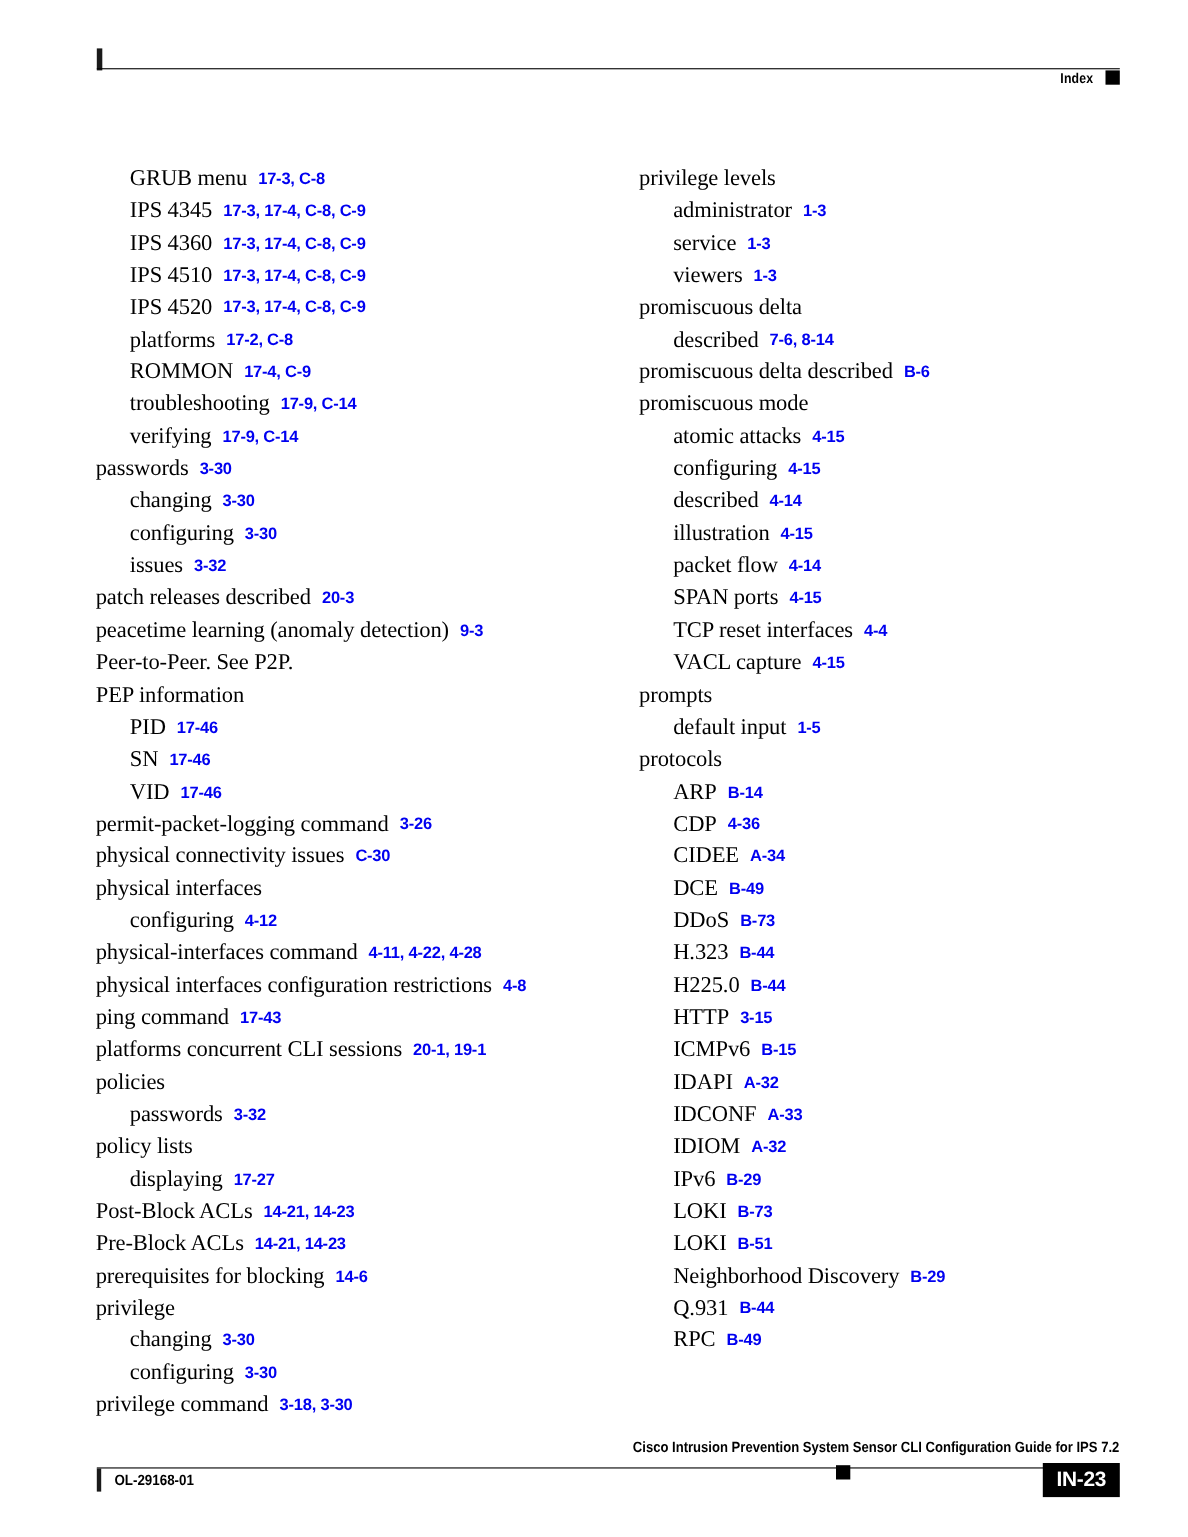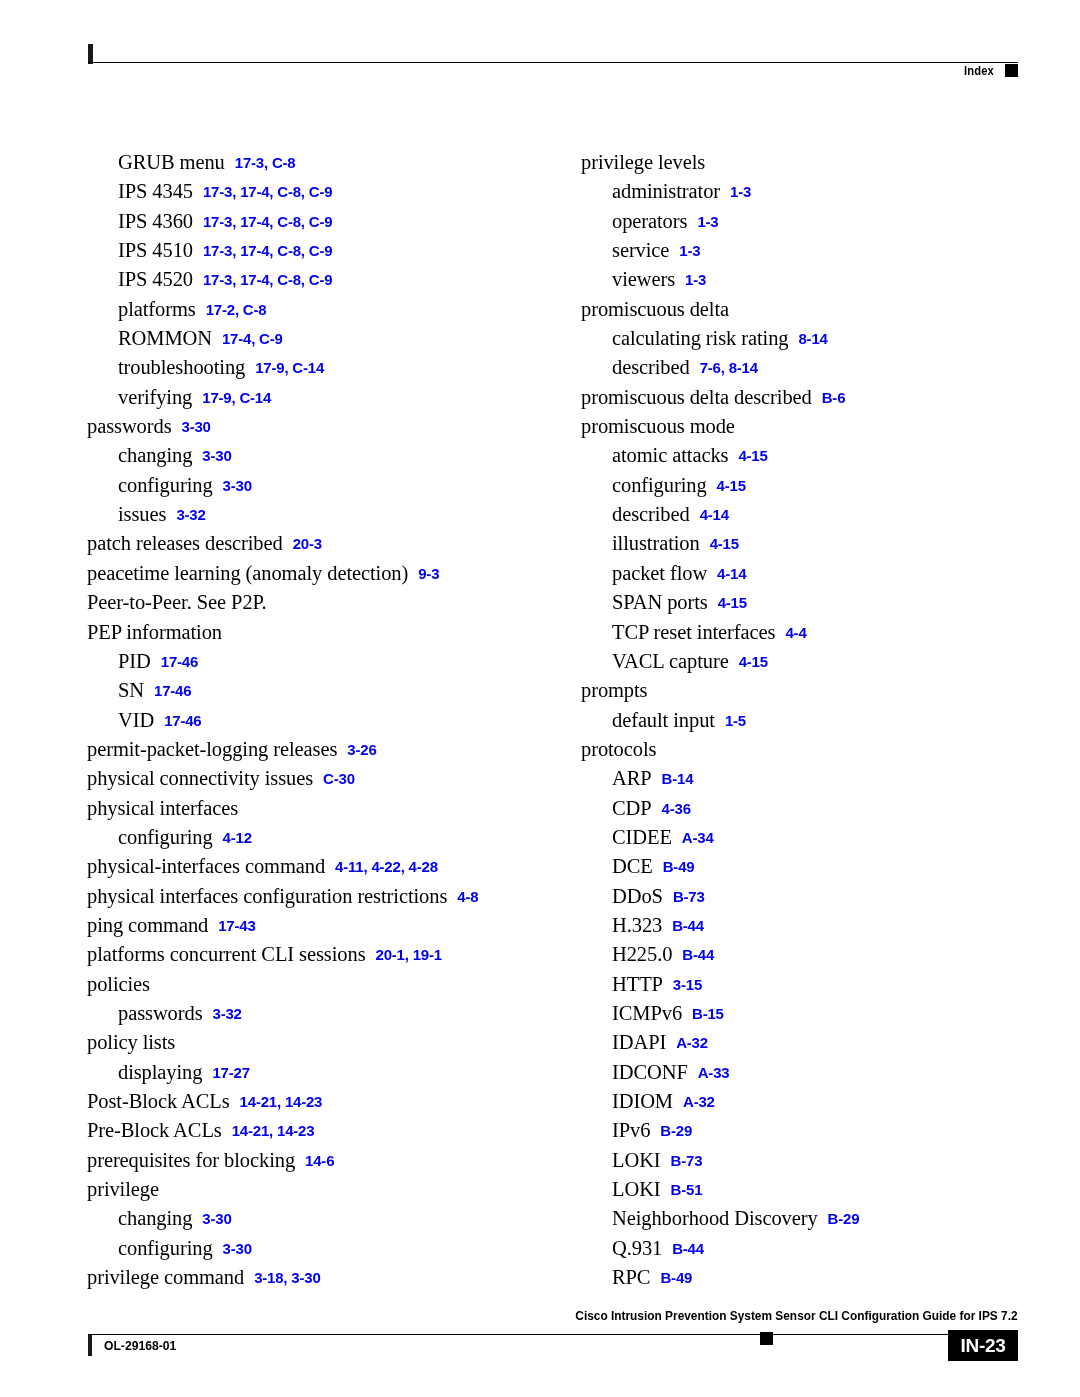--- a/index.html
+++ b/index.html
@@ -214,21 +214,21 @@
       <div class="index-entry lvl-1"><span class="term">changing</span><span class="locators">3-30</span></div>
       <div class="index-entry lvl-1"><span class="term">configuring</span><span class="locators">3-30</span></div>
       <div class="index-entry lvl-1"><span class="term">issues</span><span class="locators">3-32</span></div>
       <div class="index-entry lvl-0"><span class="term">patch releases described</span><span class="locators">20-3</span></div>
       <div class="index-entry lvl-0"><span class="term">peacetime learning (anomaly detection)</span><span class="locators">9-3</span></div>
       <div class="index-entry lvl-0"><span class="term">Peer-to-Peer. See P2P.</span></div>
       <div class="index-entry lvl-0"><span class="term">PEP information</span></div>
       <div class="index-entry lvl-1"><span class="term">PID</span><span class="locators">17-46</span></div>
       <div class="index-entry lvl-1"><span class="term">SN</span><span class="locators">17-46</span></div>
       <div class="index-entry lvl-1"><span class="term">VID</span><span class="locators">17-46</span></div>
-      <div class="index-entry lvl-0"><span class="term">permit-packet-logging releases</span><span class="locators">3-26</span></div>
+      <div class="index-entry lvl-0"><span class="term">permit-packet-logging command</span><span class="locators">3-26</span></div>
       <div class="index-entry lvl-0"><span class="term">physical connectivity issues</span><span class="locators">C-30</span></div>
       <div class="index-entry lvl-0"><span class="term">physical interfaces</span></div>
       <div class="index-entry lvl-1"><span class="term">configuring</span><span class="locators">4-12</span></div>
       <div class="index-entry lvl-0"><span class="term">physical-interfaces command</span><span class="locators">4-11, 4-22, 4-28</span></div>
       <div class="index-entry lvl-0"><span class="term">physical interfaces configuration restrictions</span><span class="locators">4-8</span></div>
       <div class="index-entry lvl-0"><span class="term">ping command</span><span class="locators">17-43</span></div>
       <div class="index-entry lvl-0"><span class="term">platforms concurrent CLI sessions</span><span class="locators">20-1, 19-1</span></div>
       <div class="index-entry lvl-0"><span class="term">policies</span></div>
       <div class="index-entry lvl-1"><span class="term">passwords</span><span class="locators">3-32</span></div>
       <div class="index-entry lvl-0"><span class="term">policy lists</span></div>
@@ -237,25 +237,23 @@
       <div class="index-entry lvl-0"><span class="term">Pre-Block ACLs</span><span class="locators">14-21, 14-23</span></div>
       <div class="index-entry lvl-0"><span class="term">prerequisites for blocking</span><span class="locators">14-6</span></div>
       <div class="index-entry lvl-0"><span class="term">privilege</span></div>
       <div class="index-entry lvl-1"><span class="term">changing</span><span class="locators">3-30</span></div>
       <div class="index-entry lvl-1"><span class="term">configuring</span><span class="locators">3-30</span></div>
       <div class="index-entry lvl-0"><span class="term">privilege command</span><span class="locators">3-18, 3-30</span></div>
     </div>
   <div class="index-column col-right">
       <div class="index-entry lvl-0"><span class="term">privilege levels</span></div>
       <div class="index-entry lvl-1"><span class="term">administrator</span><span class="locators">1-3</span></div>
-      <div class="index-entry lvl-1"><span class="term">operators</span><span class="locators">1-3</span></div>
       <div class="index-entry lvl-1"><span class="term">service</span><span class="locators">1-3</span></div>
       <div class="index-entry lvl-1"><span class="term">viewers</span><span class="locators">1-3</span></div>
       <div class="index-entry lvl-0"><span class="term">promiscuous delta</span></div>
-      <div class="index-entry lvl-1"><span class="term">calculating risk rating</span><span class="locators">8-14</span></div>
       <div class="index-entry lvl-1"><span class="term">described</span><span class="locators">7-6, 8-14</span></div>
       <div class="index-entry lvl-0"><span class="term">promiscuous delta described</span><span class="locators">B-6</span></div>
       <div class="index-entry lvl-0"><span class="term">promiscuous mode</span></div>
       <div class="index-entry lvl-1"><span class="term">atomic attacks</span><span class="locators">4-15</span></div>
       <div class="index-entry lvl-1"><span class="term">configuring</span><span class="locators">4-15</span></div>
       <div class="index-entry lvl-1"><span class="term">described</span><span class="locators">4-14</span></div>
       <div class="index-entry lvl-1"><span class="term">illustration</span><span class="locators">4-15</span></div>
       <div class="index-entry lvl-1"><span class="term">packet flow</span><span class="locators">4-14</span></div>
       <div class="index-entry lvl-1"><span class="term">SPAN ports</span><span class="locators">4-15</span></div>
       <div class="index-entry lvl-1"><span class="term">TCP reset interfaces</span><span class="locators">4-4</span></div>

